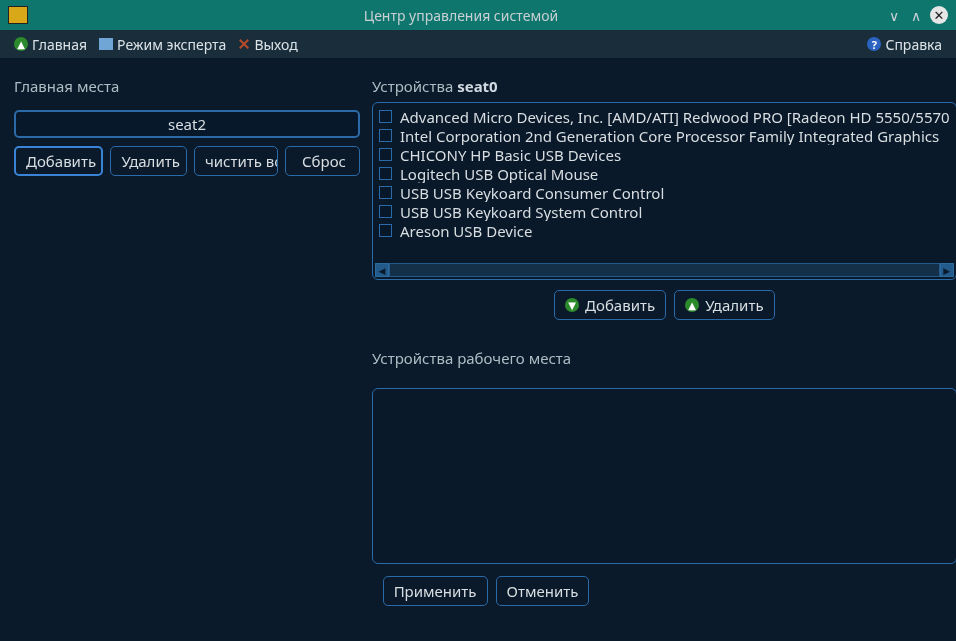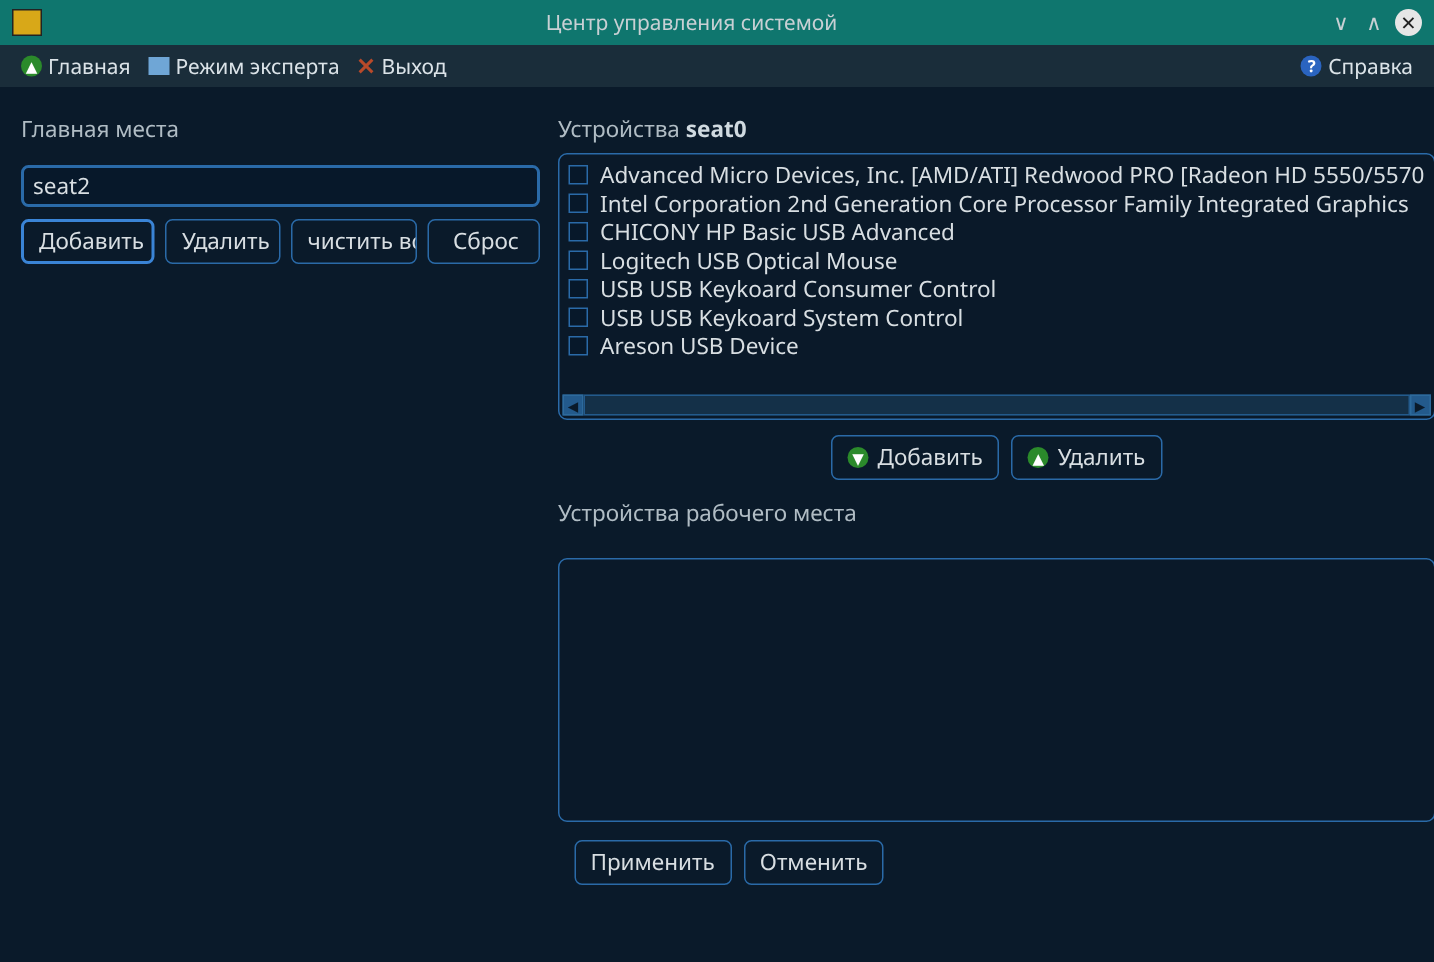--- a/index.html
+++ b/index.html
@@ -84,20 +84,21 @@
 .input-row {
   margin-top: 8px;
 }
 .text-input {
   width: 100%; height: 28px;
   background:#07182a;
   border: 2px solid #2a6aa8; border-radius:5px;
   color:#d8dee2; padding: 2px 6px;
   font-size:15px; font-family:inherit;
   outline:none;
+  text-align:center;
 }
 .btn-row {
   display:flex; gap:7px; margin-top:8px;
 }
 .btn {
   height: 30px; padding: 0 10px;
   background:#0a1a2a;
   border:1px solid #2a6aa8; border-radius:5px;
   color:#d8dee2; font-size:15px; font-family:inherit;
   display:inline-flex; align-items:center; gap:6px;
@@ -204,21 +205,21 @@
           <div class="device-row">
             <span class="chk"></span>
             <span>Advanced Micro Devices, Inc. [AMD/ATI] Redwood PRO [Radeon HD 5550/5570</span>
           </div>
           <div class="device-row">
             <span class="chk"></span>
             <span>Intel Corporation 2nd Generation Core Processor Family Integrated Graphics</span>
           </div>
           <div class="device-row">
             <span class="chk"></span>
-            <span>CHICONY HP Basic USB Advanced</span>
+            <span>CHICONY HP Basic USB Devices</span>
           </div>
           <div class="device-row">
             <span class="chk"></span>
             <span>Logitech USB Optical Mouse</span>
           </div>
           <div class="device-row">
             <span class="chk"></span>
             <span>USB USB Keykoard Consumer Control</span>
           </div>
           <div class="device-row">
@@ -241,21 +242,21 @@
       <button class="btn">
         <span class="arrow-circle arrow-green-down">▼</span>
         <span>Добавить</span>
       </button>
       <button class="btn">
         <span class="arrow-circle arrow-green-up">▲</span>
         <span>Удалить</span>
       </button>
     </div>
 
-    <div class="panel-label" style="margin-top:12px">Устройства рабочего места</div>
+    <div class="panel-label" style="margin-top:28px">Устройства рабочего места</div>
     <div class="seat-device-panel"></div>
   </div>
 </div>
 
 <div class="bottom-bar">
   <button class="btn">Применить</button>
   <button class="btn">Отменить</button>
 </div>
 
 </body></html>

